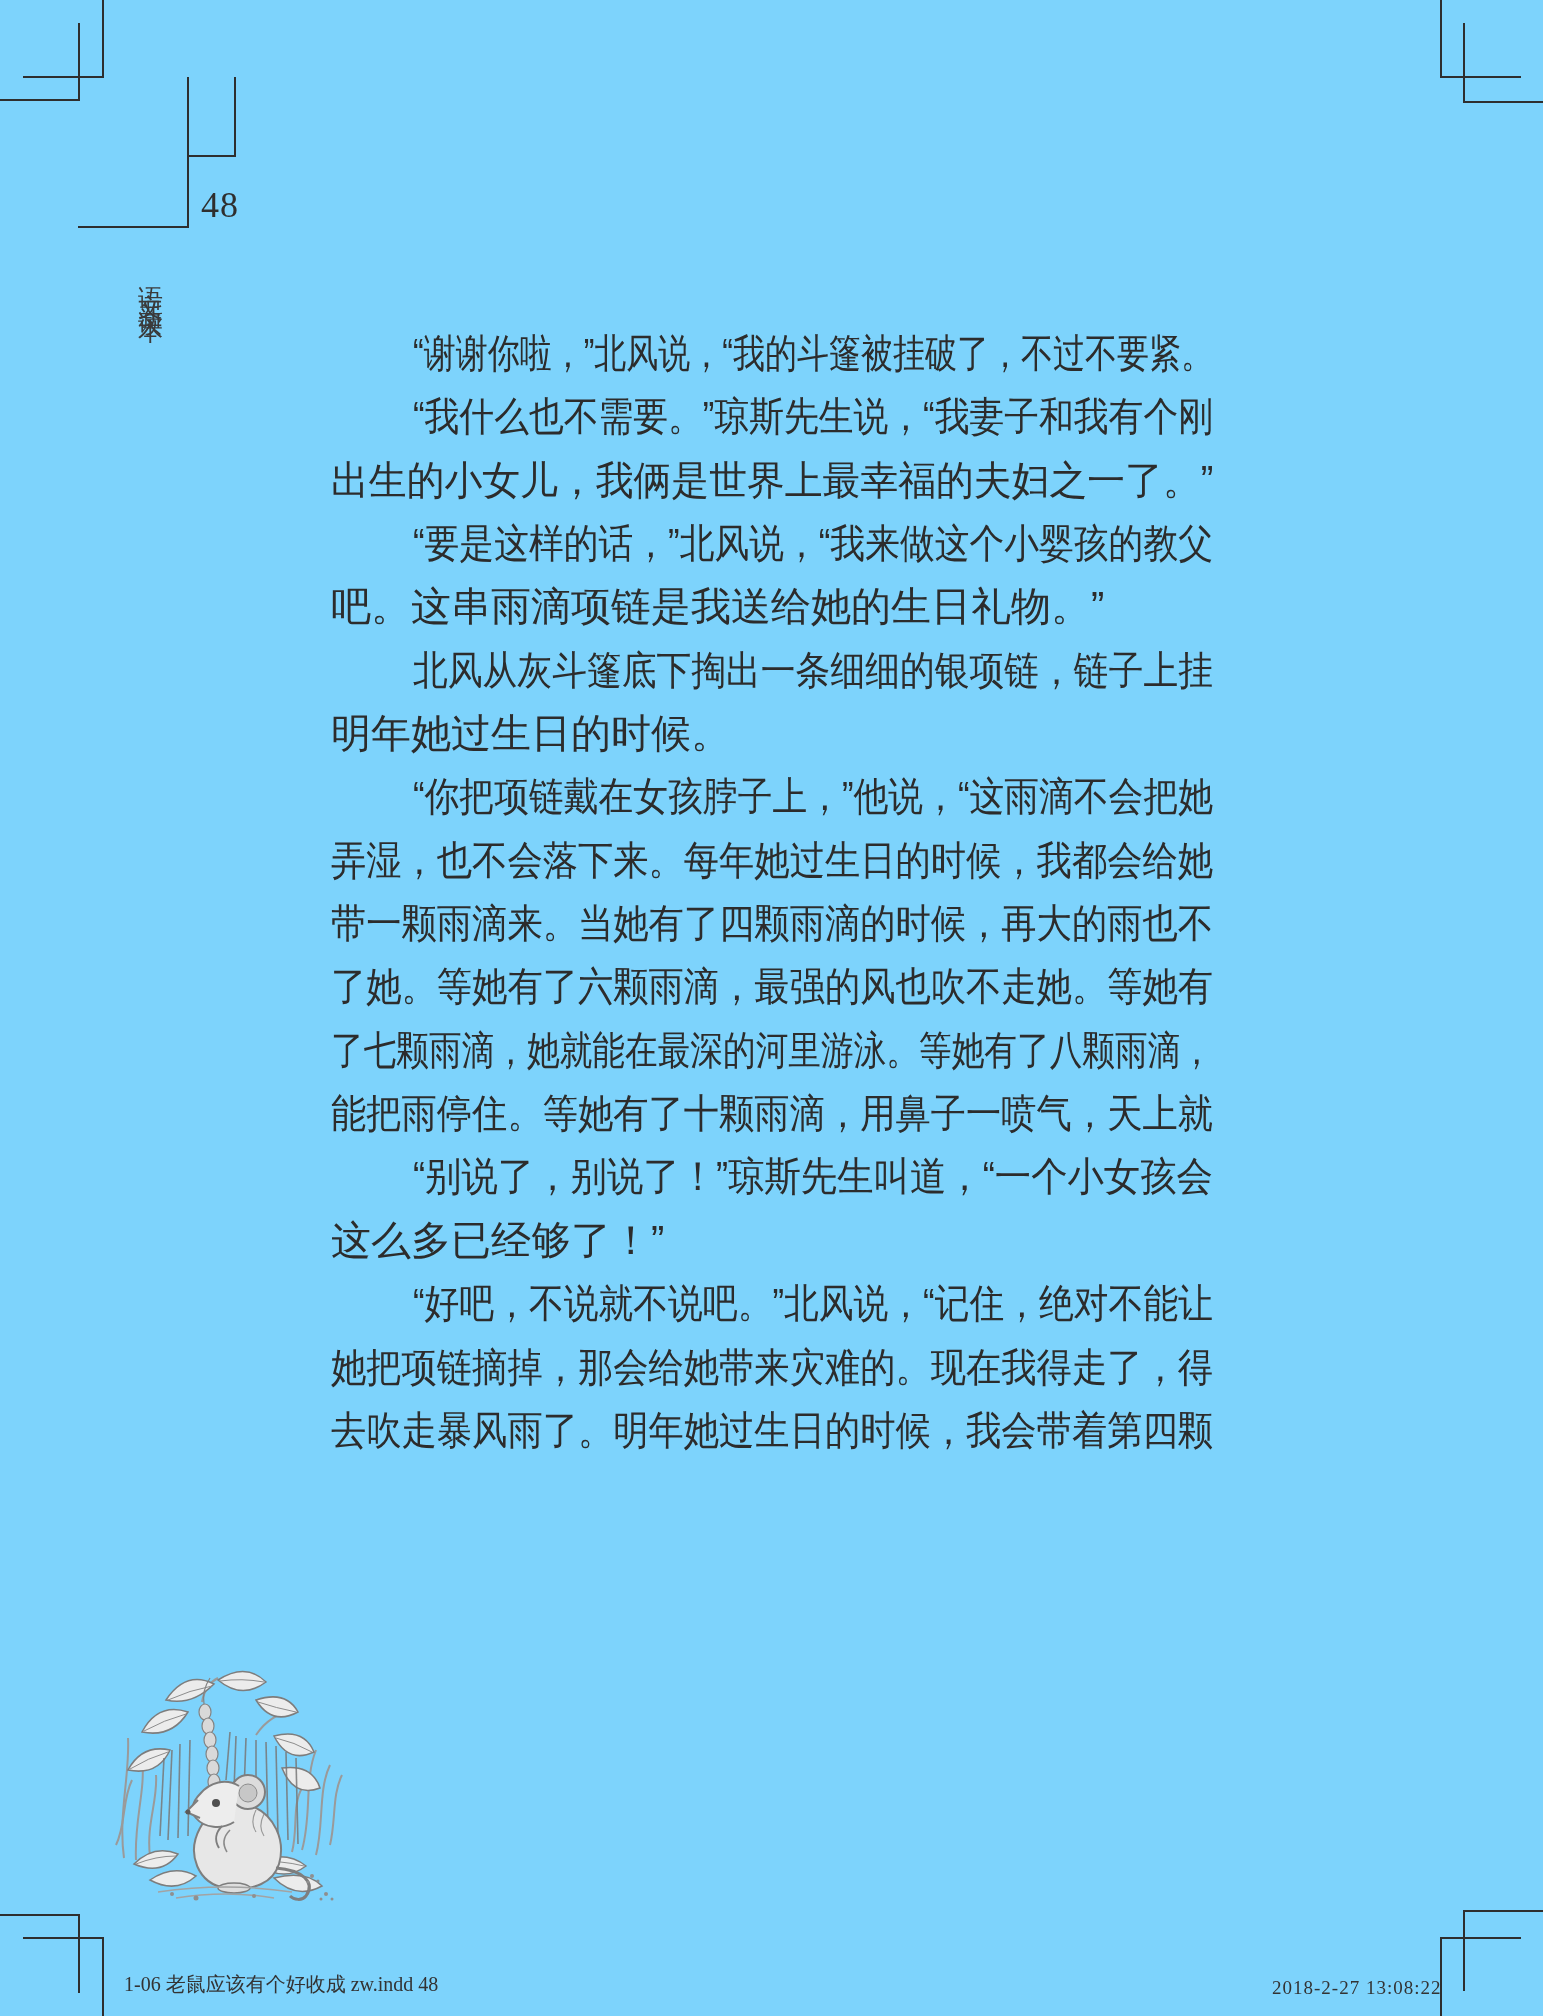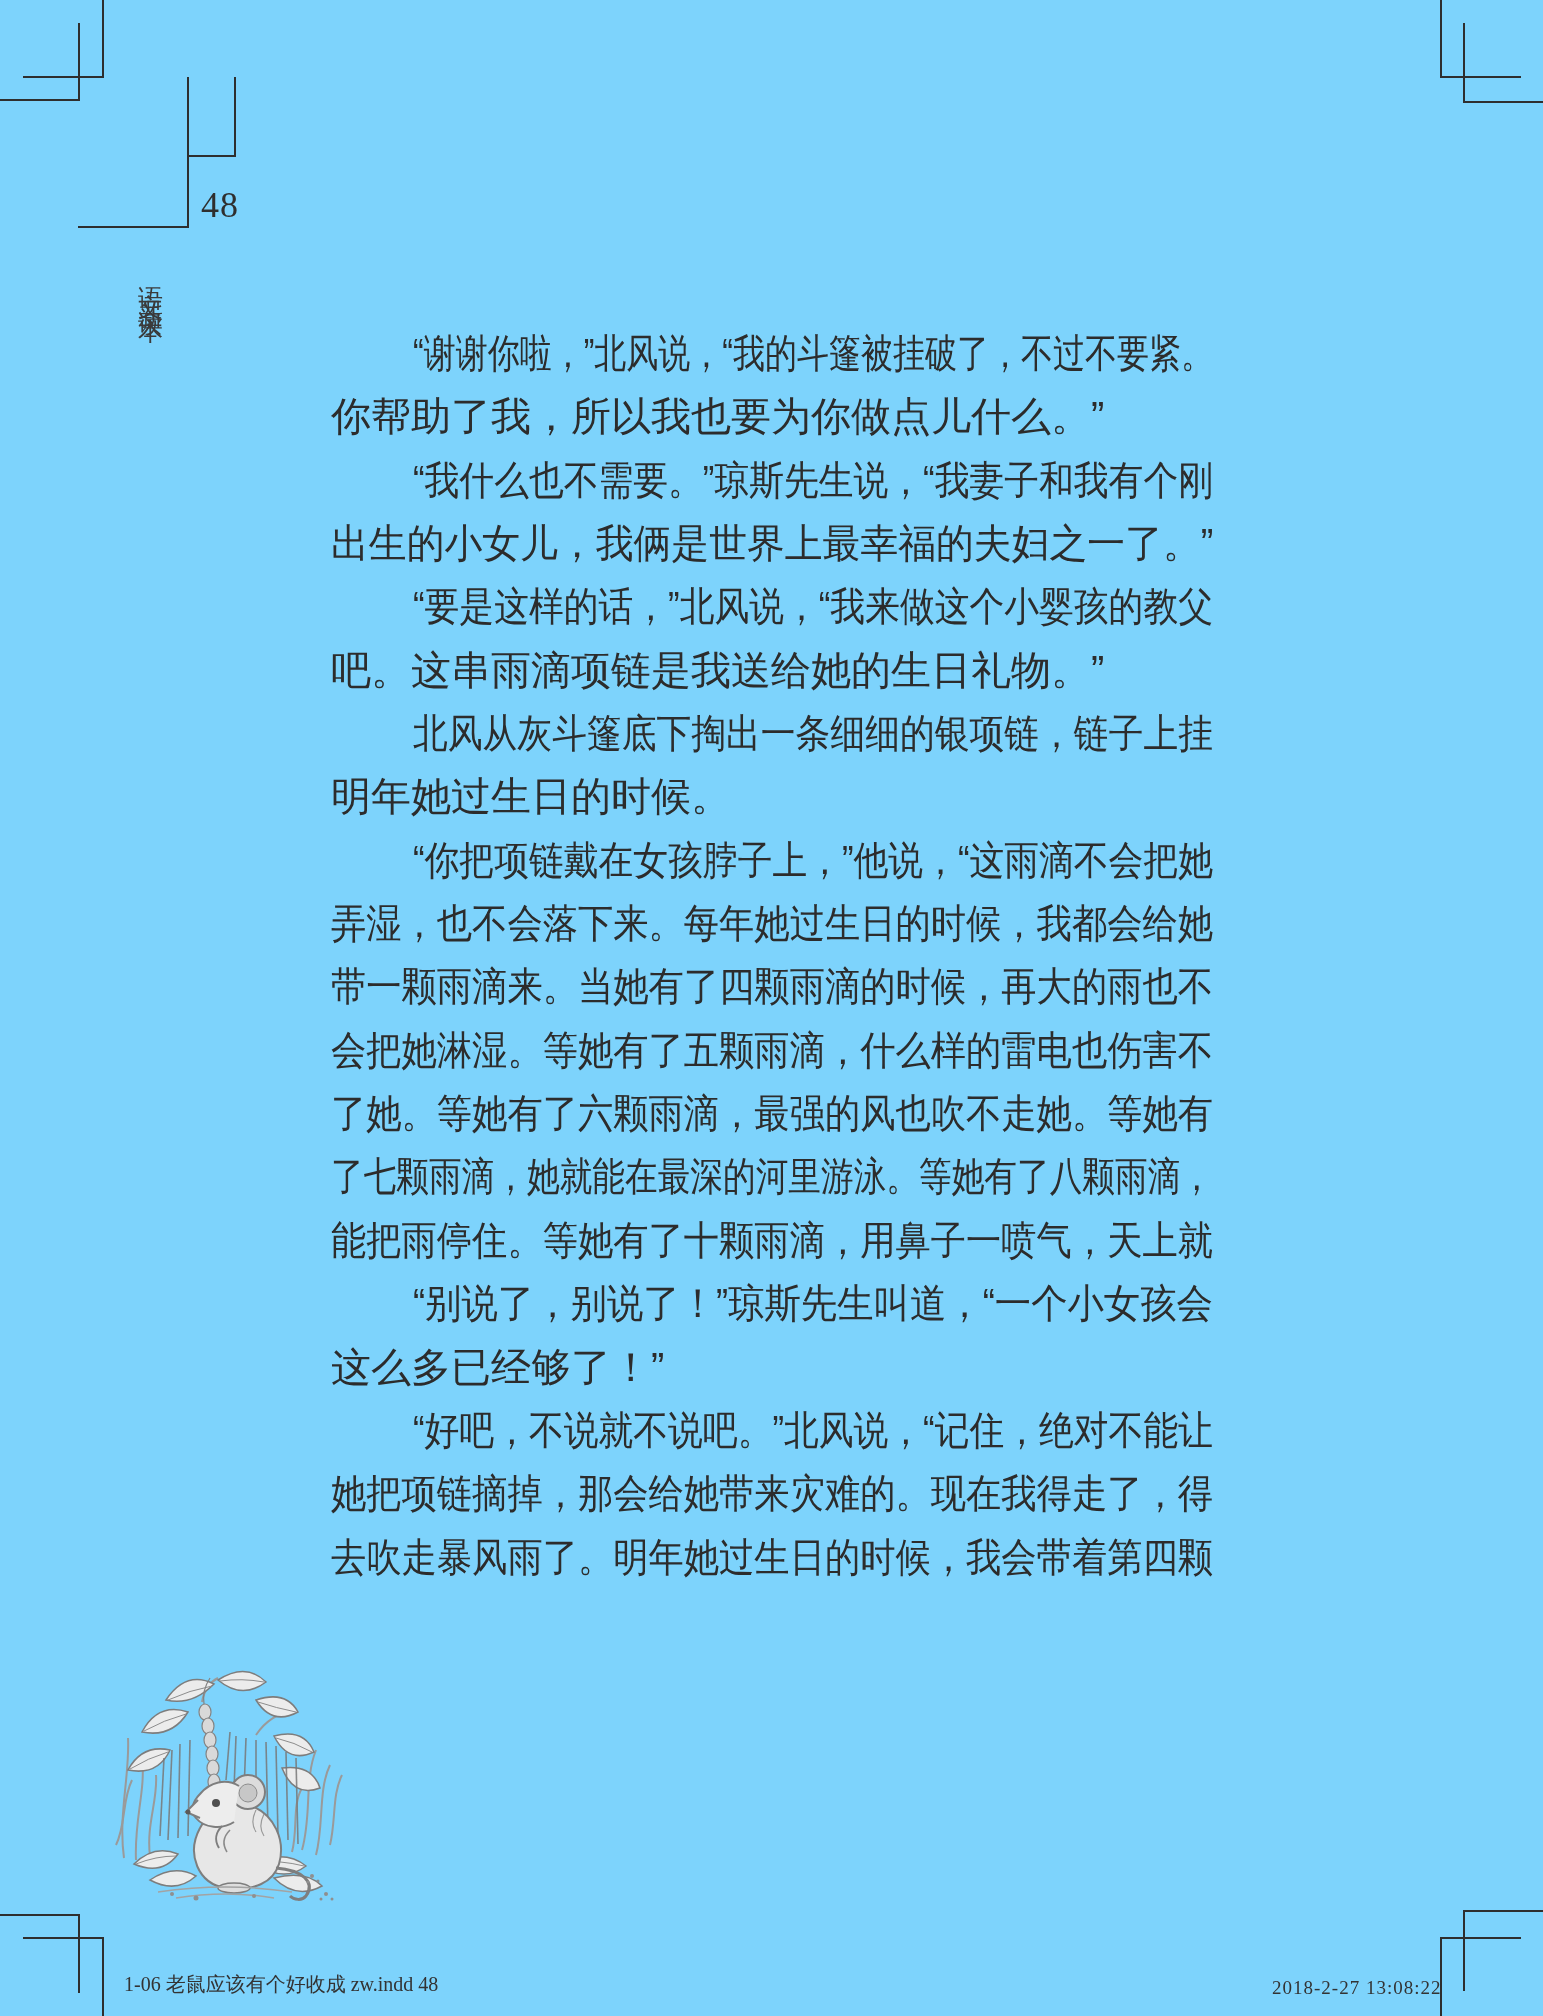--- a/index.html
+++ b/index.html
@@ -75,31 +75,29 @@
   <div class="mark h" style="left:78px;top:226px;width:111px;"></div>
   <div class="mark v" style="left:234px;top:77px;height:80px;"></div>
   <div class="mark h" style="left:187px;top:155px;width:49px;"></div>
 
   <div class="page-number">48</div>
 
   <div class="sidebar-title">语文新读本</div>
 
   <div class="story">
       <div class="line first"><span style="transform: scaleX(0.8);">“谢谢你啦，”北风说，“我的斗篷被挂破了，不过不要紧。</span></div>
-      <div class="line"><span>你帮助了我，所以我也要为你做点儿什么。”</span></div>
       <div class="line first"><span style="transform: scaleX(0.869565);">“我什么也不需要。”琼斯先生说，“我妻子和我有个刚</span></div>
       <div class="line"><span style="transform: scaleX(0.945338);">出生的小女儿，我俩是世界上最幸福的夫妇之一了。”</span></div>
       <div class="line first"><span style="transform: scaleX(0.869565);">“要是这样的话，”北风说，“我来做这个小婴孩的教父</span></div>
       <div class="line"><span>吧。这串雨滴项链是我送给她的生日礼物。”</span></div>
       <div class="line first"><span style="transform: scaleX(0.869565);">北风从灰斗篷底下掏出一条细细的银项链，链子上挂</span></div>
       <div class="line"><span>明年她过生日的时候。</span></div>
       <div class="line first"><span style="transform: scaleX(0.869565);">“你把项链戴在女孩脖子上，”他说，“这雨滴不会把她</span></div>
       <div class="line"><span style="transform: scaleX(0.882);">弄湿，也不会落下来。每年她过生日的时候，我都会给她</span></div>
       <div class="line"><span style="transform: scaleX(0.882);">带一颗雨滴来。当她有了四颗雨滴的时候，再大的雨也不</span></div>
-      <div class="line"><span style="transform: scaleX(0.882);">会把她淋湿。等她有了五颗雨滴，什么样的雷电也伤害不</span></div>
       <div class="line"><span style="transform: scaleX(0.882);">了她。等她有了六颗雨滴，最强的风也吹不走她。等她有</span></div>
       <div class="line"><span style="transform: scaleX(0.816667);">了七颗雨滴，她就能在最深的河里游泳。等她有了八颗雨滴，</span></div>
       <div class="line"><span style="transform: scaleX(0.882);">能把雨停住。等她有了十颗雨滴，用鼻子一喷气，天上就</span></div>
       <div class="line first"><span style="transform: scaleX(0.909091);">“别说了，别说了！”琼斯先生叫道，“一个小女孩会</span></div>
       <div class="line"><span>这么多已经够了！”</span></div>
       <div class="line first"><span style="transform: scaleX(0.869565);">“好吧，不说就不说吧。”北风说，“记住，绝对不能让</span></div>
       <div class="line"><span style="transform: scaleX(0.882);">她把项链摘掉，那会给她带来灾难的。现在我得走了，得</span></div>
       <div class="line"><span style="transform: scaleX(0.882);">去吹走暴风雨了。明年她过生日的时候，我会带着第四颗</span></div>
     </div>
 

